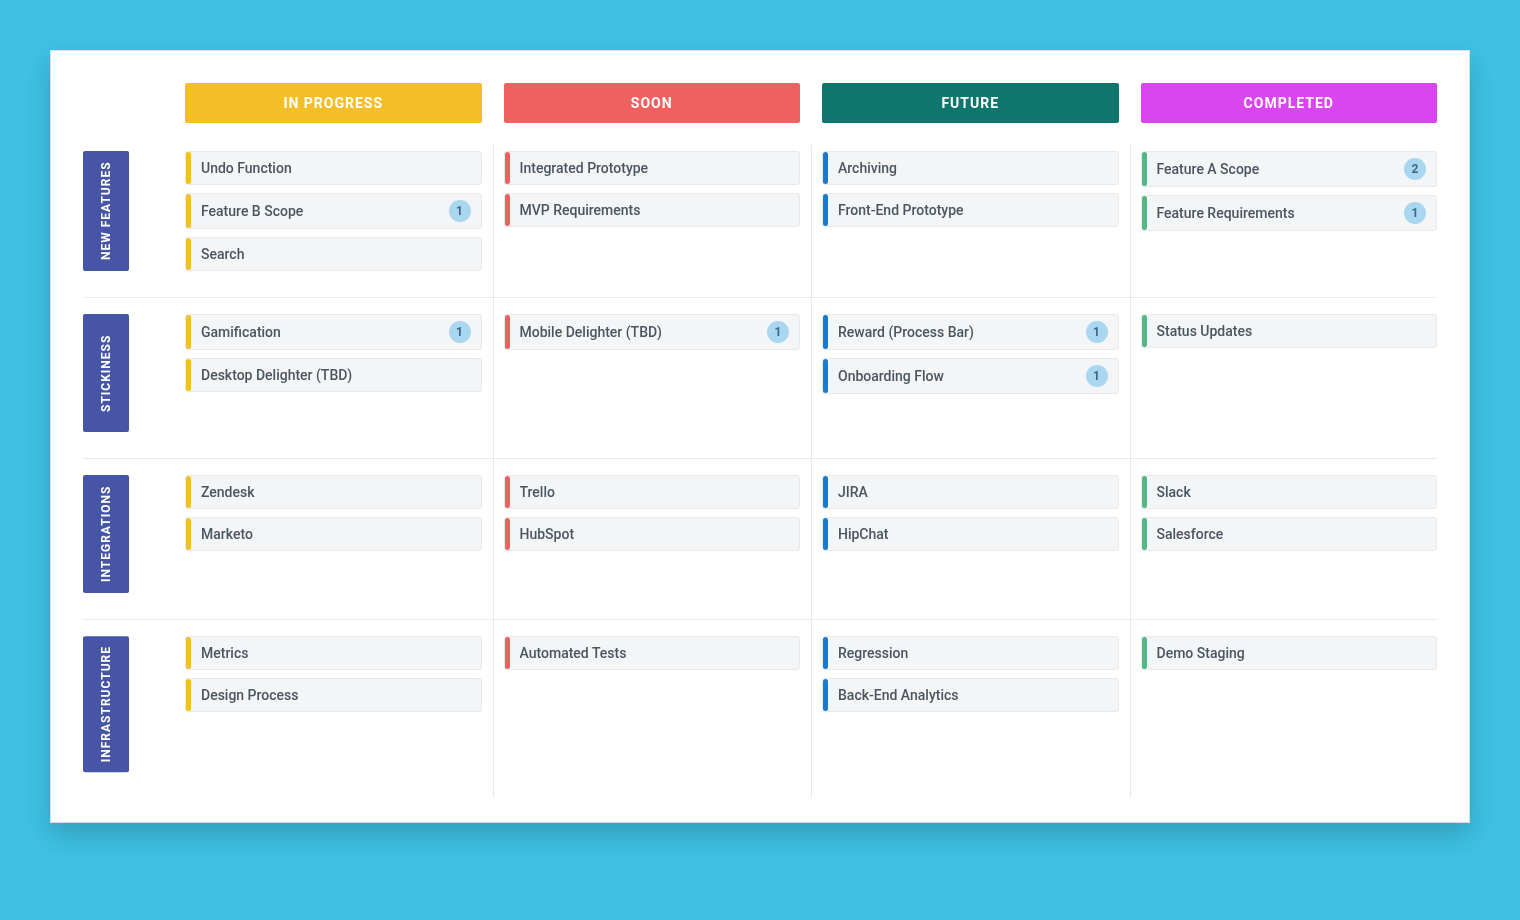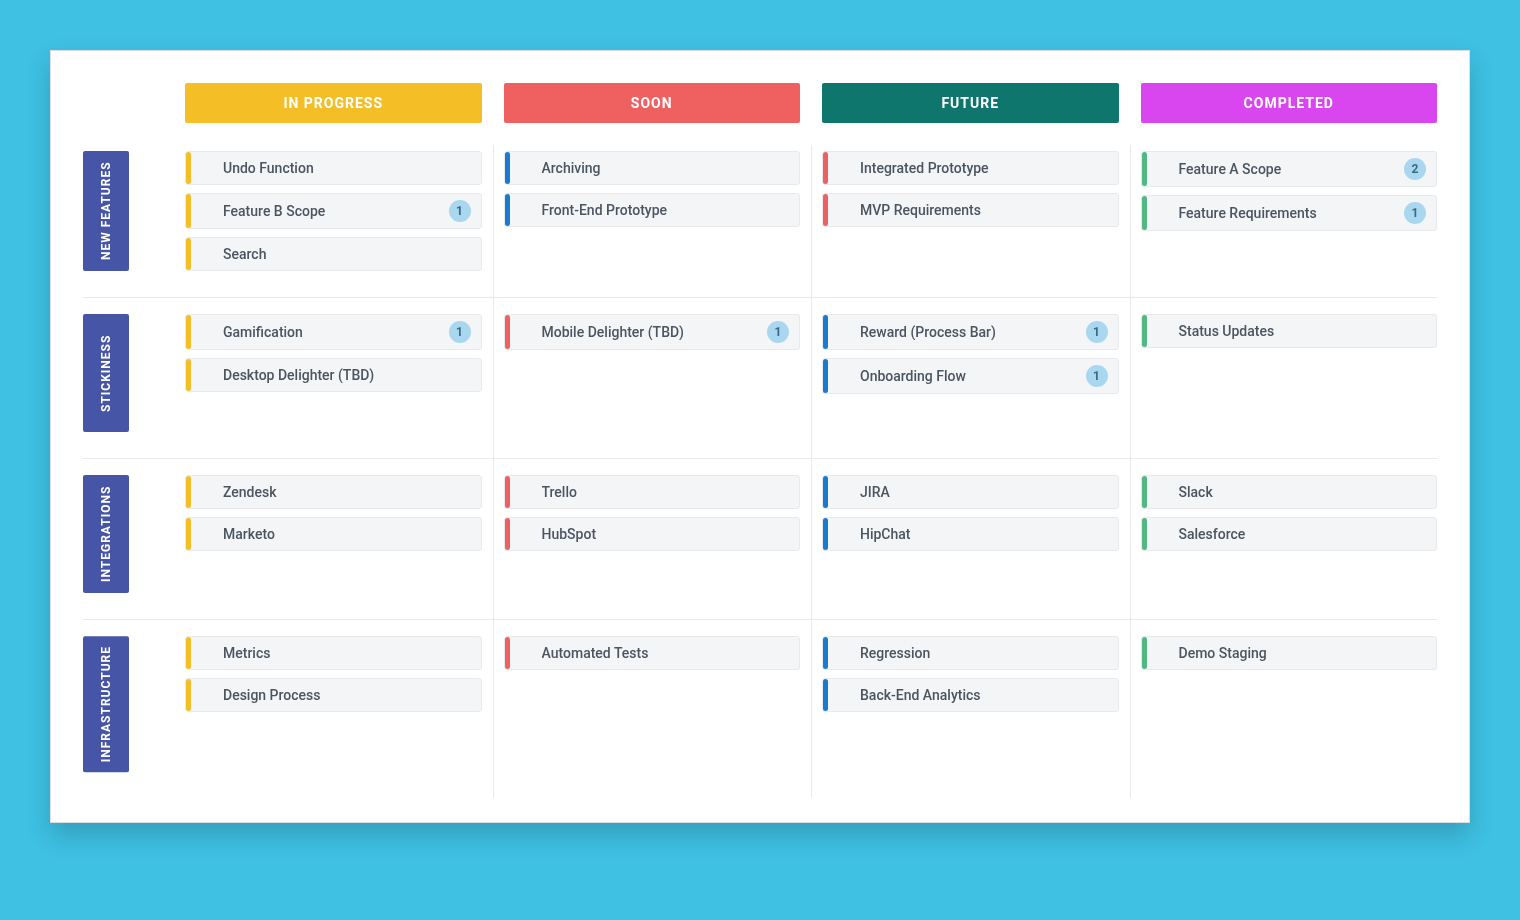--- a/index.html
+++ b/index.html
@@ -79,21 +79,20 @@
   .card {
     display: flex;
     align-items: center;
     background: #f4f5f7;
     border: 1px solid #e7e9eb;
     border-radius: 3px;
     min-height: 34px;
     padding: 6px 10px 6px 0;
     position: relative;
     cursor: pointer;
-    gap: 22px;
   }
   .card .stripe {
     width: 5px;
     align-self: stretch;
     border-radius: 3px;
     margin: -6px 10px -6px 0;
   }
   .card.yellow .stripe { background: #f4bf26; }
   .card.red    .stripe { background: #ef6161; }
   .card.blue   .stripe { background: #1a7ad0; }
@@ -146,37 +145,37 @@
             <div class="stripe"></div>
             <div class="title">Feature B Scope</div>
             <div class="badge">1</div>
           </div>
           <div class="card yellow">
             <div class="stripe"></div>
             <div class="title">Search</div>
           </div>
         </div>
         <div class="cell">
+          <div class="card red">
+            <div class="stripe"></div>
+            <div class="title">Integrated Prototype</div>
+          </div>
+          <div class="card red">
+            <div class="stripe"></div>
+            <div class="title">MVP Requirements</div>
+          </div>
+        </div>
+        <div class="cell">
           <div class="card blue">
             <div class="stripe"></div>
             <div class="title">Archiving</div>
           </div>
           <div class="card blue">
             <div class="stripe"></div>
             <div class="title">Front-End Prototype</div>
-          </div>
-        </div>
-        <div class="cell">
-          <div class="card red">
-            <div class="stripe"></div>
-            <div class="title">Integrated Prototype</div>
-          </div>
-          <div class="card red">
-            <div class="stripe"></div>
-            <div class="title">MVP Requirements</div>
           </div>
         </div>
         <div class="cell">
           <div class="card green">
             <div class="stripe"></div>
             <div class="title">Feature A Scope</div>
             <div class="badge">2</div>
           </div>
           <div class="card green">
             <div class="stripe"></div>

